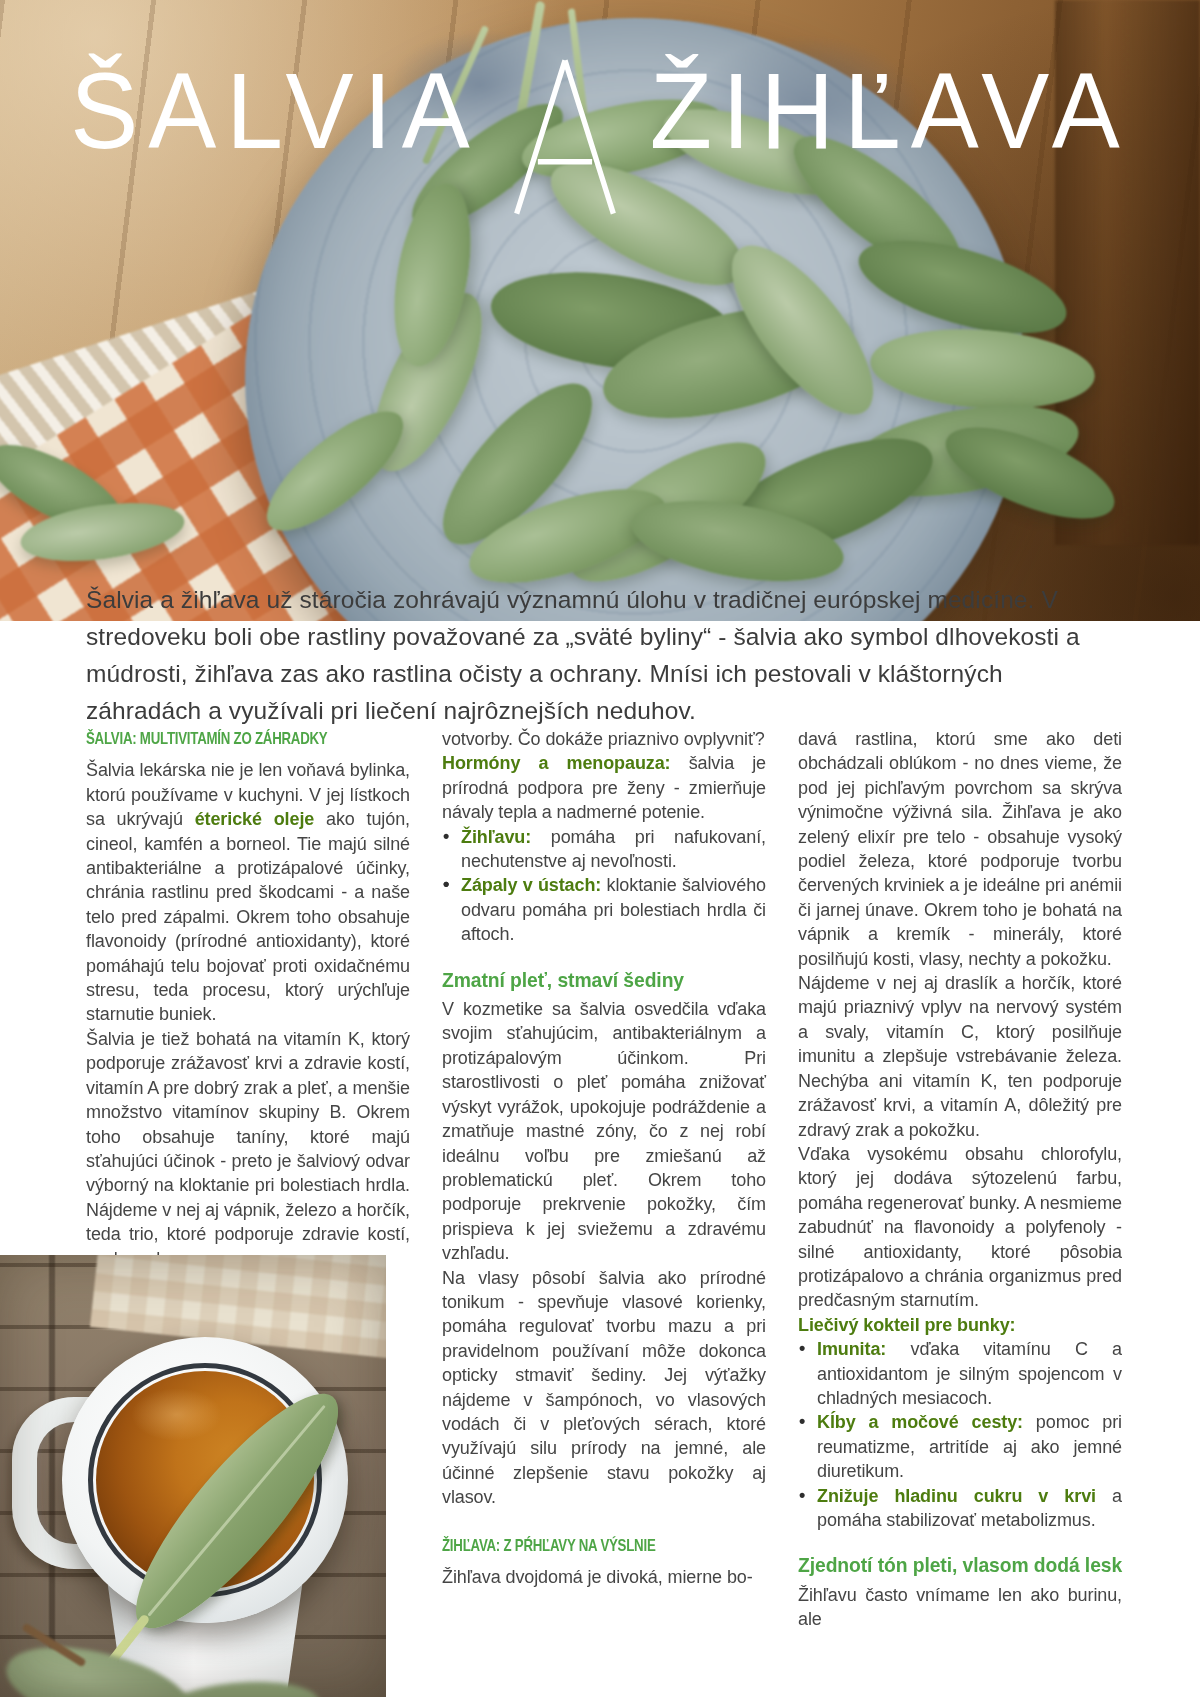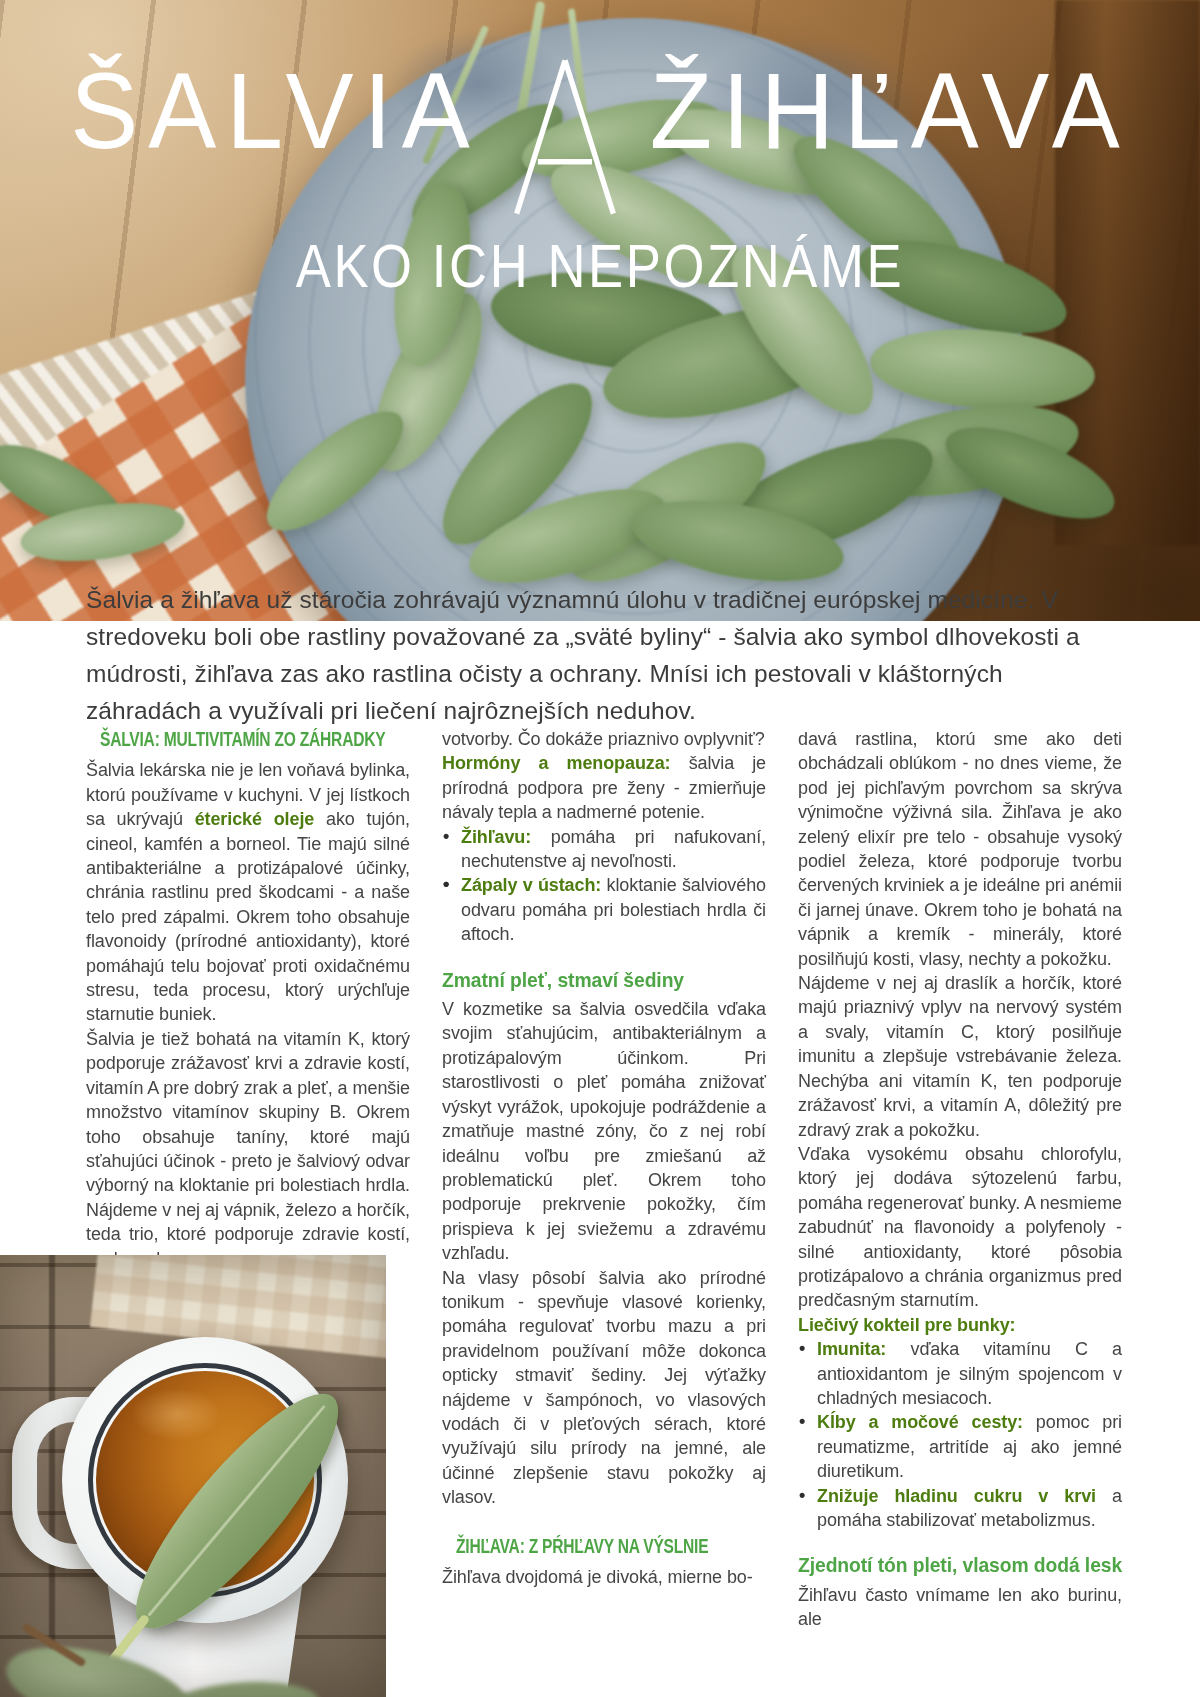--- a/index.html
+++ b/index.html
@@ -52,21 +52,21 @@
       color:#3c3c3c;letter-spacing:.1px;}
 
   
   .cols{position:absolute;left:86px;top:727px;width:1036px;display:flex;gap:32px;}
   .col{width:324px;font-size:18px;line-height:24.4px;color:#454545;letter-spacing:-.1px;}
   .blk{margin:0;}
   .para,.bullet{text-align:justify;}
   .bullet{position:relative;padding-left:19px;}
   .dot{position:absolute;left:1px;top:-1px;font-weight:bold;color:#2e2e2e;}
   .col b{color:#4d7c0f;}
-  .h-caps{color:#4ea546;font-size:20px;font-weight:bold;margin:0 14px 7px;text-align:left;}
+  .h-caps{color:#4ea546;font-size:17px;font-weight:bold;margin:0 0 7px;text-align:left;}
   .h-caps .blk-inner{display:inline-block;transform:scaleX(.78);transform-origin:0 60%;
       white-space:nowrap;letter-spacing:-.3px;}
   .h-caps .blk-inner b,.h-sub .blk-inner b{color:#4ea546;}
   .blk.h-caps:not(:first-child){margin-top:24px;}
   .h-sub{color:#4ea546;font-size:21px;font-weight:bold;margin:21px 0 5px;text-align:left;}
   .h-sub .blk-inner{display:inline-block;transform:scaleX(.92);transform-origin:0 60%;white-space:nowrap;}
   .bold-line{font-weight:bold;color:#2c2c2c;}
 
   
   .photo{position:absolute;left:0;top:1255px;width:386px;height:442px;overflow:hidden;z-index:5;
@@ -152,23 +152,20 @@
     <div class="hero-title">
       <span class="t-word">ŠALVIA</span>
       <span class="t-a">
         <span class="sr">A</span>
         <svg width="118" height="158" viewBox="0 0 100 134">
           <path d="M50 2 L9 132 M50 2 L91 132 M27 88 L73 88" stroke="#ffffff" stroke-width="4.5" fill="none"></path>
         </svg>
       </span>
       <span class="t-word">ŽIHĽAVA</span>
     </div>
-    <div class="hero-sub">
-      <span class="inner">AKO ICH NEPOZNÁME</span>
-    </div>
   </div>
 
   <p class="intro">Šalvia a žihľava už stáročia zohrávajú významnú úlohu v tradičnej európskej medicíne. V stredoveku boli obe rastliny považované za „sväté byliny“ - šalvia ako symbol dlhovekosti a múdrosti, žihľava zas ako rastlina očisty a ochrany. Mnísi ich pestovali v kláštorných záhradách a využívali pri liečení najrôznejších neduhov.</p>
 
   <div class="cols">
     <div class="col">
         <div class="blk h-caps"><span class="blk-inner"><b>ŠALVIA: MULTIVITAMÍN ZO ZÁHRADKY</b></span></div>
         <div class="blk para"><span class="blk-inner"><span>Šalvia lekárska nie je len voňavá bylinka, ktorú používame v kuchyni. V jej lístkoch sa ukrývajú </span><b>éterické oleje</b><span> ako tujón, cineol, kamfén a borneol. Tie majú silné antibakteriálne a protizápalové účinky, chránia rastlinu pred škodcami - a naše telo pred zápalmi. Okrem toho obsahuje flavonoidy (prírodné antioxidanty), ktoré pomáhajú telu bojovať proti oxidačnému stresu, teda procesu, ktorý urýchľuje starnutie buniek.</span></span></div>
         <div class="blk para"><span class="blk-inner"><span>Šalvia je tiež bohatá na vitamín K, ktorý podporuje zrážavosť krvi a zdravie kostí, vitamín A pre dobrý zrak a pleť, a menšie množstvo vitamínov skupiny B. Okrem toho obsahuje taníny, ktoré majú sťahujúci účinok - preto je šalviový odvar výborný na kloktanie pri bolestiach hrdla. Nájdeme v nej aj vápnik, železo a horčík, teda trio, ktoré podporuje zdravie kostí, svalov a kr-</span></span></div>
       </div>

